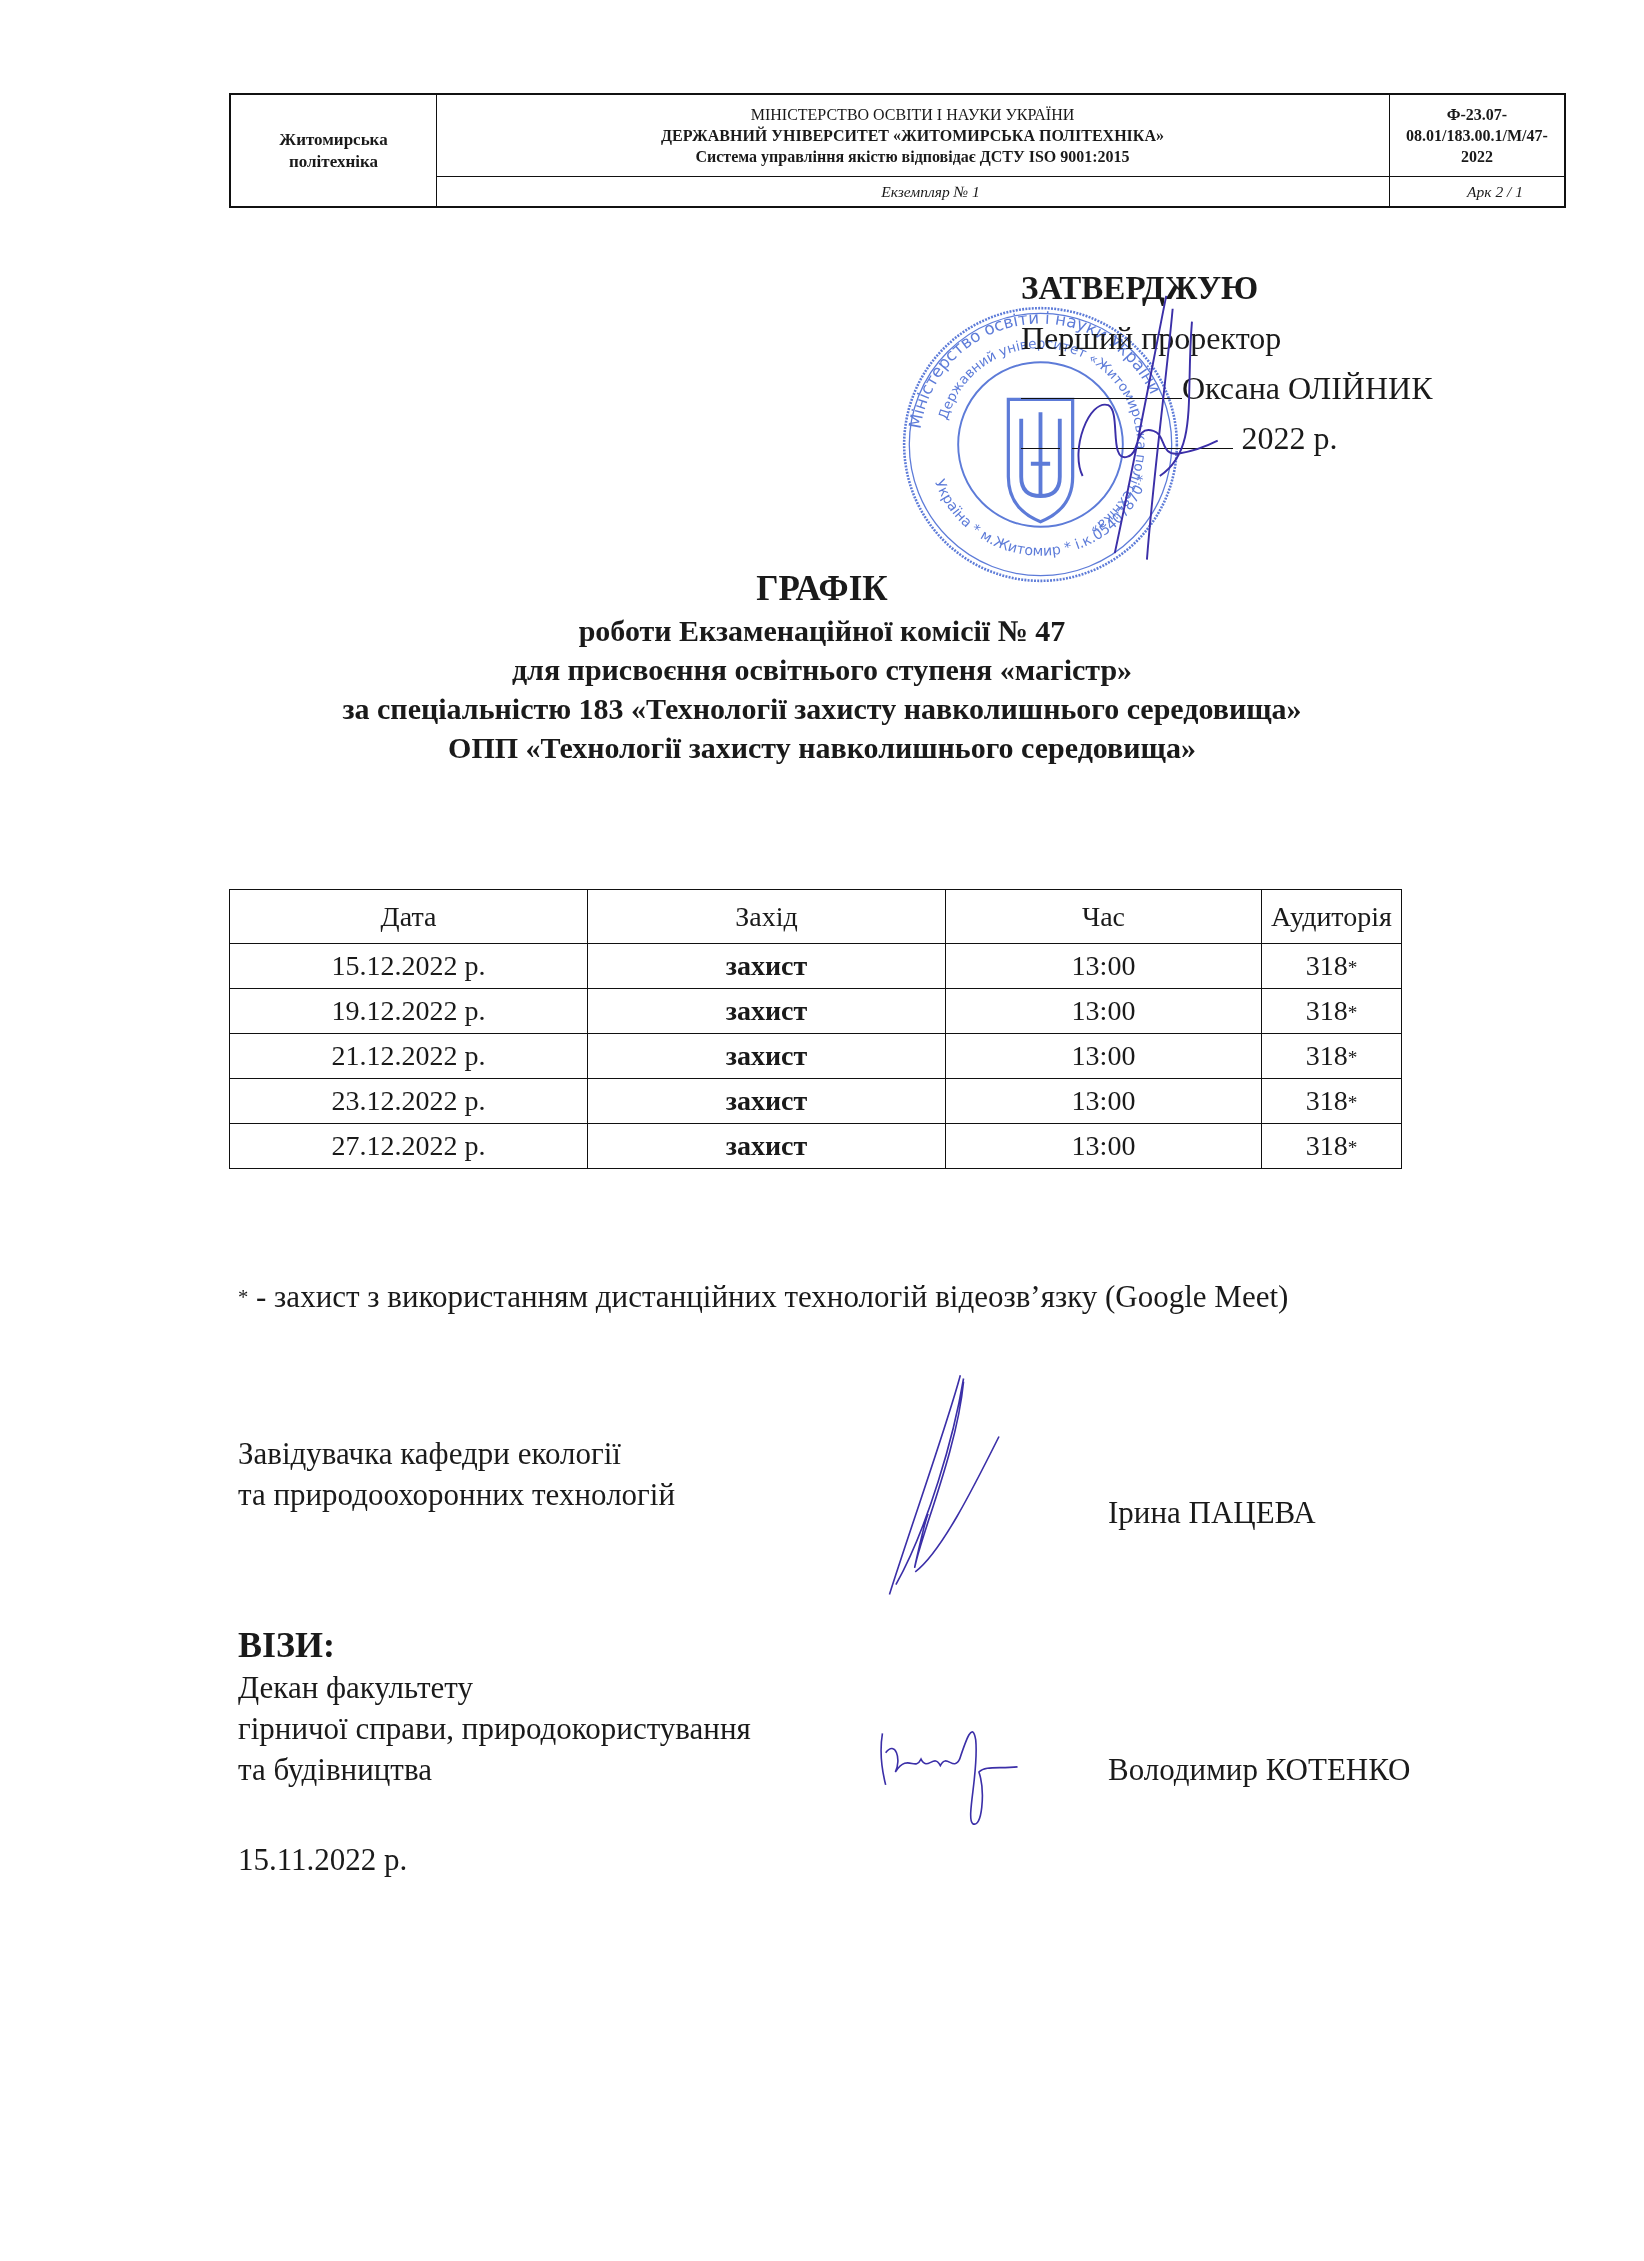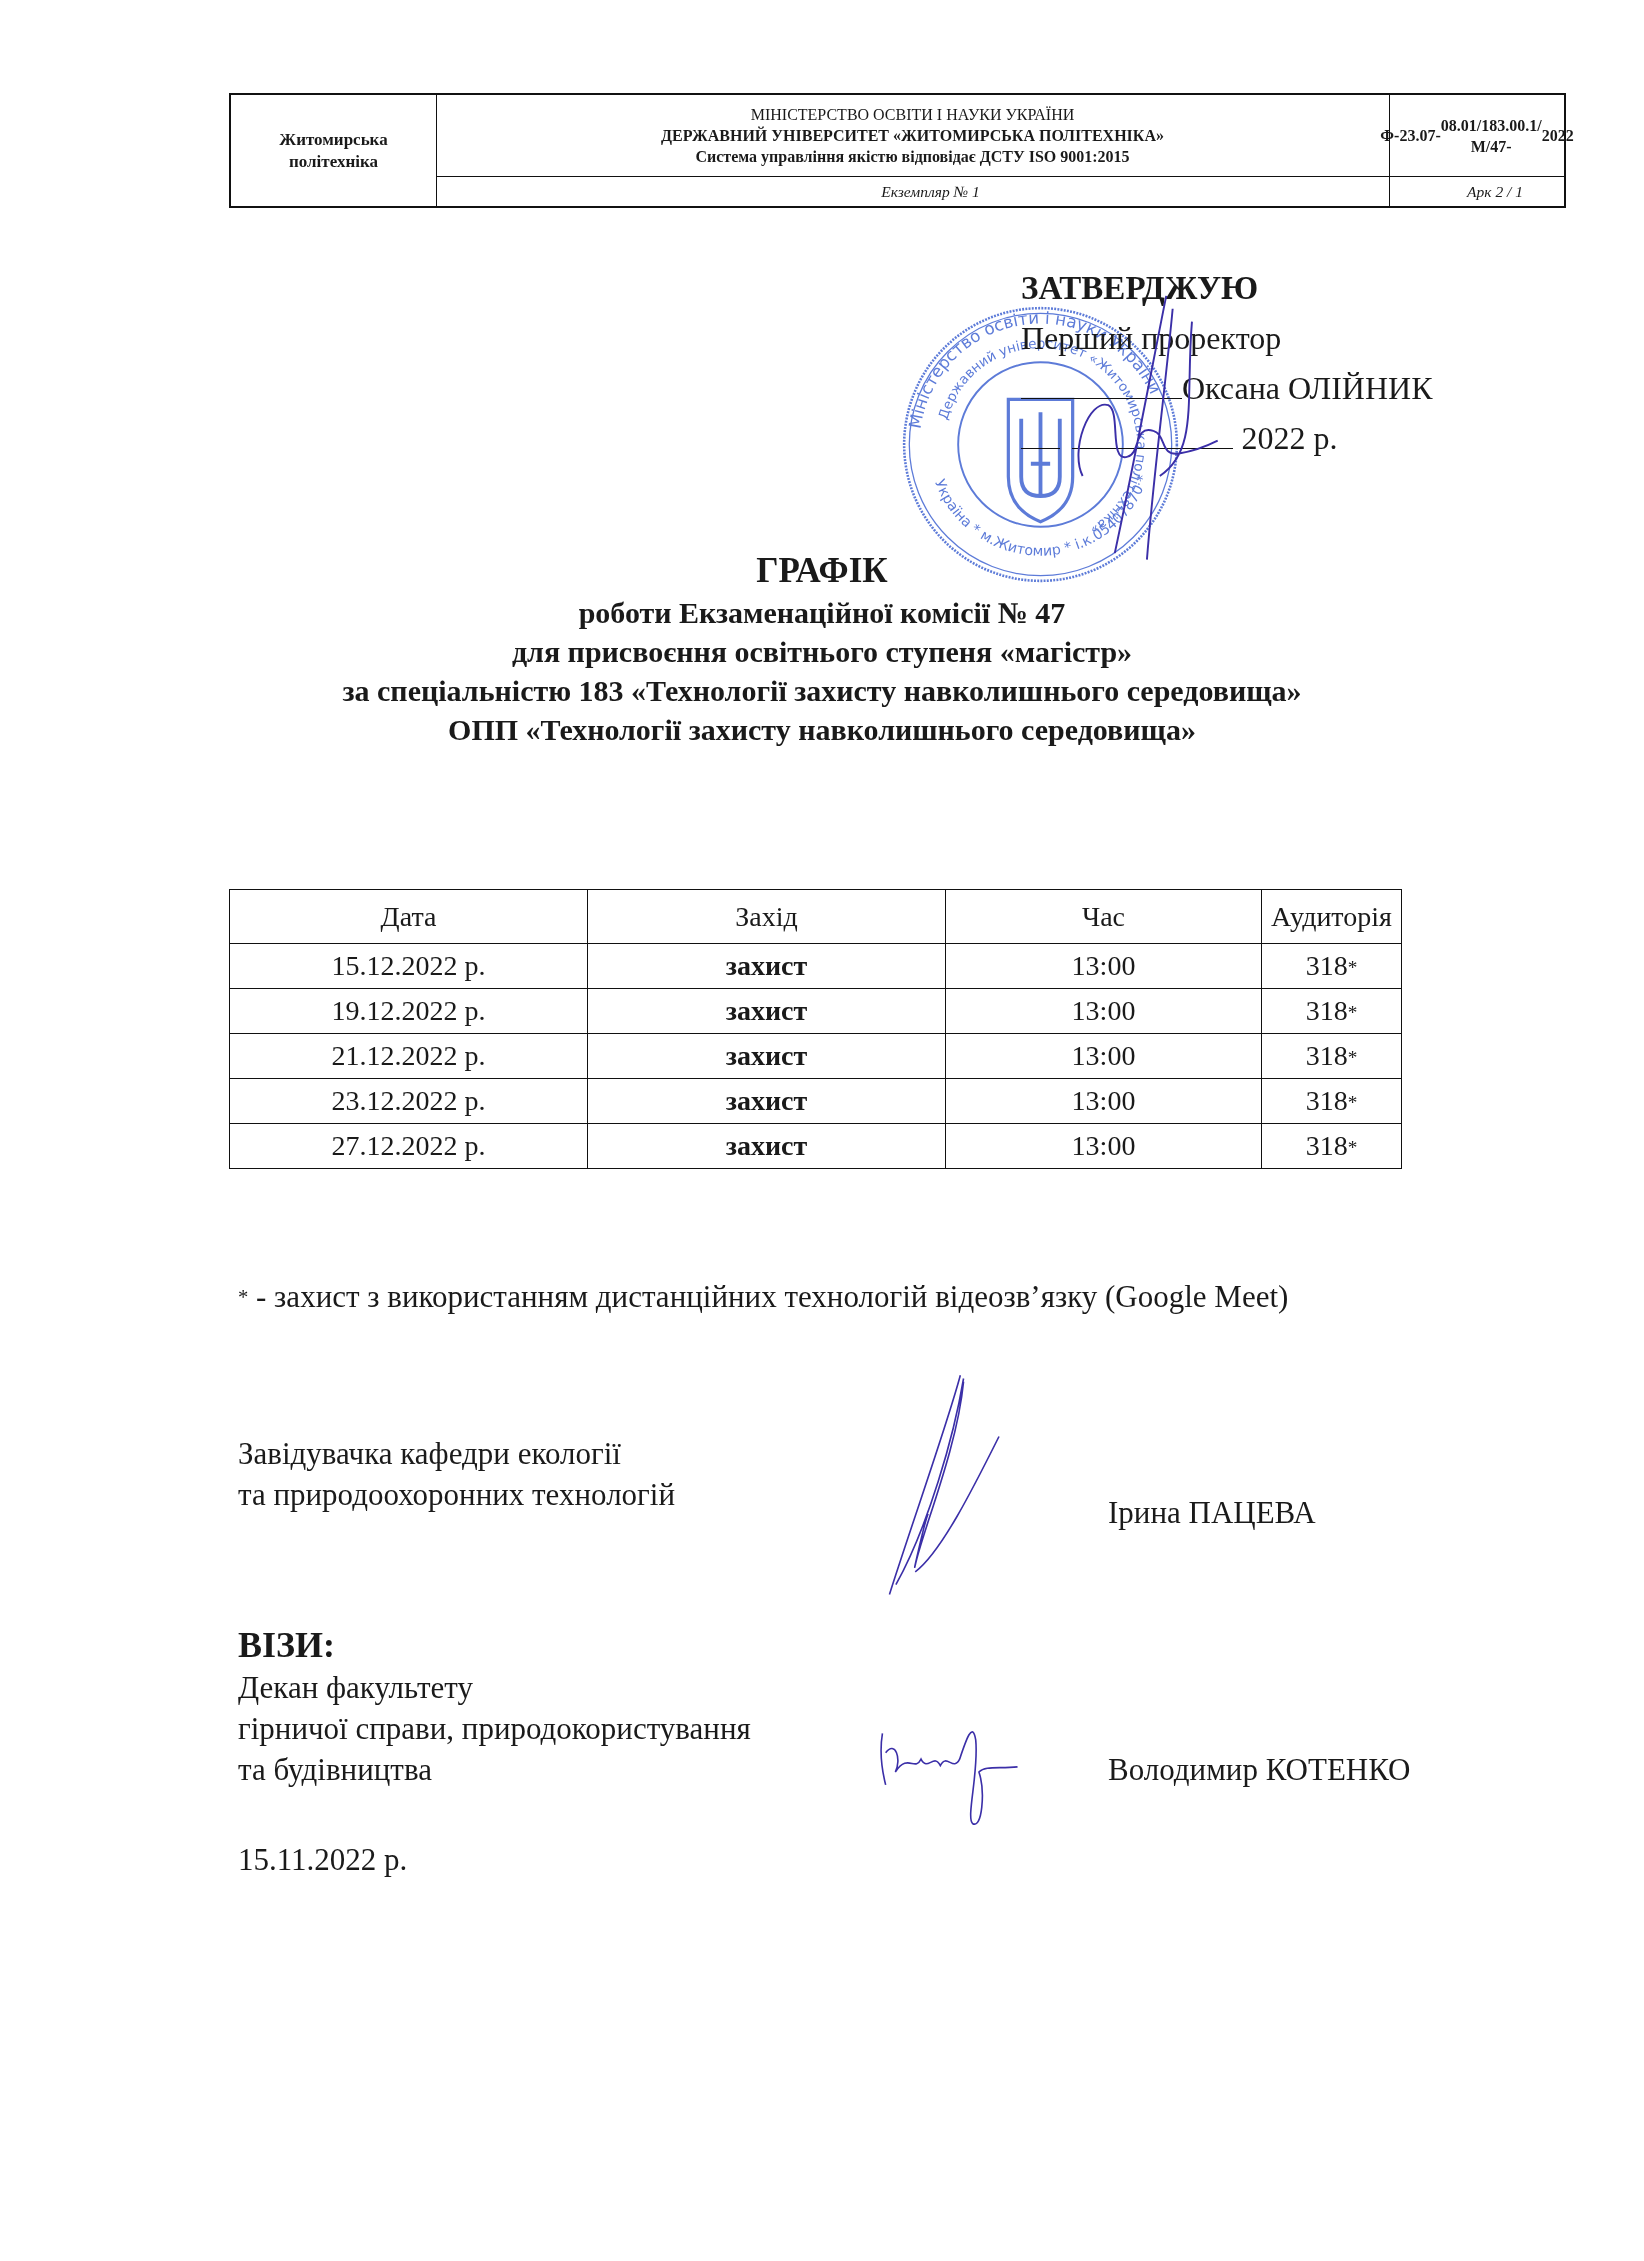--- a/index.html
+++ b/index.html
@@ -12,21 +12,21 @@
   .hdr .col-left { position: absolute; left: 0; top: 0; width: 205px; height: 100%;
          border-right: 1.9px solid #111; display: flex; align-items: center; justify-content: center;
          text-align: center; font-weight: bold; font-size: 17px; line-height: 22px; }
   .hdr .col-mid { position: absolute; left: 205px; top: 0; width: 953px; height: 100%; }
   .hdr .col-right { position: absolute; left: 1158px; top: 0; right: 0; height: 100%;
          border-left: 1.9px solid #111; }
   .hdr .mid-top { height: 81px; border-bottom: 1.9px solid #111; display: flex; flex-direction: column;
          justify-content: center; align-items: center; text-align: center; font-size: 16px; line-height: 21px; }
   .hdr .mid-bot, .hdr .right-bot { height: 30px; display: flex; align-items: center; justify-content: center;
          font-style: italic; font-size: 15.5px; padding-left: 36px; }
-  .hdr .right-top { height: 81px; border-bottom: 1.9px solid #111; display: flex; flex-direction: row;
+  .hdr .right-top { height: 81px; border-bottom: 1.9px solid #111; display: flex; flex-direction: column;
          justify-content: center; align-items: center; text-align: center; font-weight: bold; font-size: 16px; line-height: 21px; }
   .b { font-weight: bold; }
 
   
   .approve { position: absolute; left: 1021px; top: 263px; font-size: 32px; line-height: 50px; }
   .approve .t1 { font-weight: bold; font-size: 33px; padding-left: 0; }
   .approve .line { display: inline-block; border-bottom: 1.9px solid #111; vertical-align: baseline; }
 
   
   .stamp { position: absolute; left: 899px; top: 303px; width: 283px; height: 283px; opacity: 0.82; }
@@ -113,21 +113,21 @@
   <div class="t1">ЗАТВЕРДЖУЮ</div>
   <div style="padding-left:0">Перший проректор</div>
   <div><span class="line" style="width:161px"></span><span>Оксана ОЛІЙНИК</span></div>
   <div><span class="line" style="width:39px;margin-right:11.6px"></span><span class="line" style="width:161px;margin-right:9px"></span><span>2022 р.</span></div>
 </div>
 
 <svg class="sig" style="left:1005px;top:283px;width:271px;height:283px" viewBox="0 0 420 440">
   <path d="M120,300 C100,260 130,180 160,190 C180,200 160,280 190,270 C210,265 200,220 230,230 C250,235 240,270 270,265 C300,260 320,250 330,245 M250,20 C230,120 200,280 170,420 M260,40 C250,150 230,300 220,430 M290,60 C280,180 300,260 240,300" fill="none" stroke="#3b2fa8" stroke-width="3"></path>
 </svg>
 
-<div class="title" style="top:548px">
+<div class="title" style="top:566px">
   <div class="big">ГРАФІК</div>
   <div class="ln">роботи Екзаменаційної комісії № 47</div>
   <div class="ln">для присвоєння освітнього ступеня «магістр»</div>
   <div class="ln">за спеціальністю 183 «Технології захисту навколишнього середовища»</div>
   <div class="ln">ОПП «Технології захисту навколишнього середовища»</div>
 </div>
 
 <table class="sched">
   <colgroup>
       <col style="width:358px">

